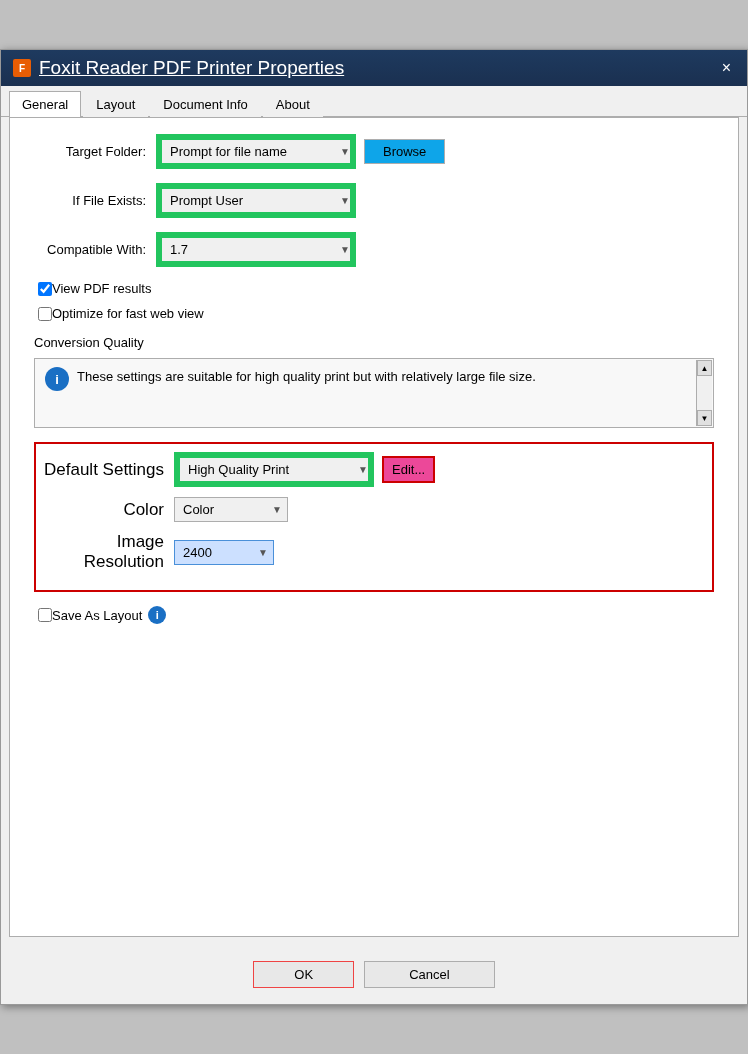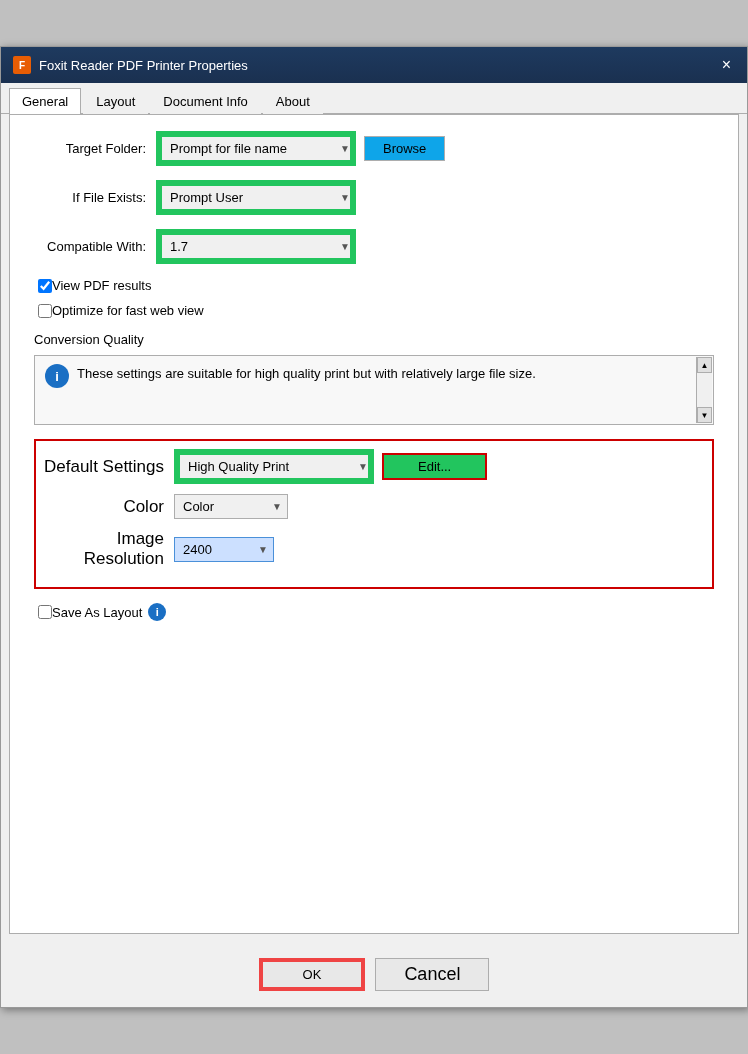--- a/index.html
+++ b/index.html
@@ -38,22 +38,23 @@
       background: #e85d04;
       border-radius: 2px;
       display: flex;
       align-items: center;
       justify-content: center;
       font-size: 10px;
       color: white;
       font-weight: bold;
     }
     .title-text {
-      font-size: 13px;
+      font-size: 19px;
       color: white;
+      text-decoration: underline;
     }
     .close-btn {
       color: white;
       font-size: 16px;
       cursor: pointer;
       background: none;
       border: none;
       padding: 0 4px;
       line-height: 1;
     }
@@ -212,22 +213,22 @@
       margin-bottom: 10px;
     }
     .ds-label {
       width: 130px;
       text-align: right;
       padding-right: 10px;
       font-size: 17px;
     }
     .edit-btn {
       margin-left: 8px;
-      padding: 4px 34px;
-      background: #22c55e;
+      padding: 4px 8px;
+      background: #ec4899;
       border: 2px solid #cc0000;
       cursor: pointer;
       font-size: 13px;
       color: #000;
     }
     .color-select {
       appearance: none;
       background: #f0f0f0;
       border: 1px solid #adadad;
       padding: 4px 28px 4px 8px;
@@ -254,30 +255,30 @@
     .footer {
       display: flex;
       justify-content: center;
       gap: 10px;
       padding: 16px 8px 16px 8px;
       background: #f0f0f0;
     }
     .ok-btn {
       padding: 5px 40px;
       background: #e8e8e8;
-      border: 4px solid #ef4444;
+      border: 1px solid #ef4444;
       cursor: pointer;
       font-size: 13px;
     }
     .cancel-btn {
-      padding: 5px 28px;
+      padding: 5px 44px;
       background: #e8e8e8;
       border: 1px solid #adadad;
       cursor: pointer;
-      font-size: 18px;
+      font-size: 13px;
     }
   </style>
 </head>
 <body>
 
 <div class="window">
 
   <div class="title-bar">
     <div class="title-bar-left">
       <div class="title-bar-icon">

